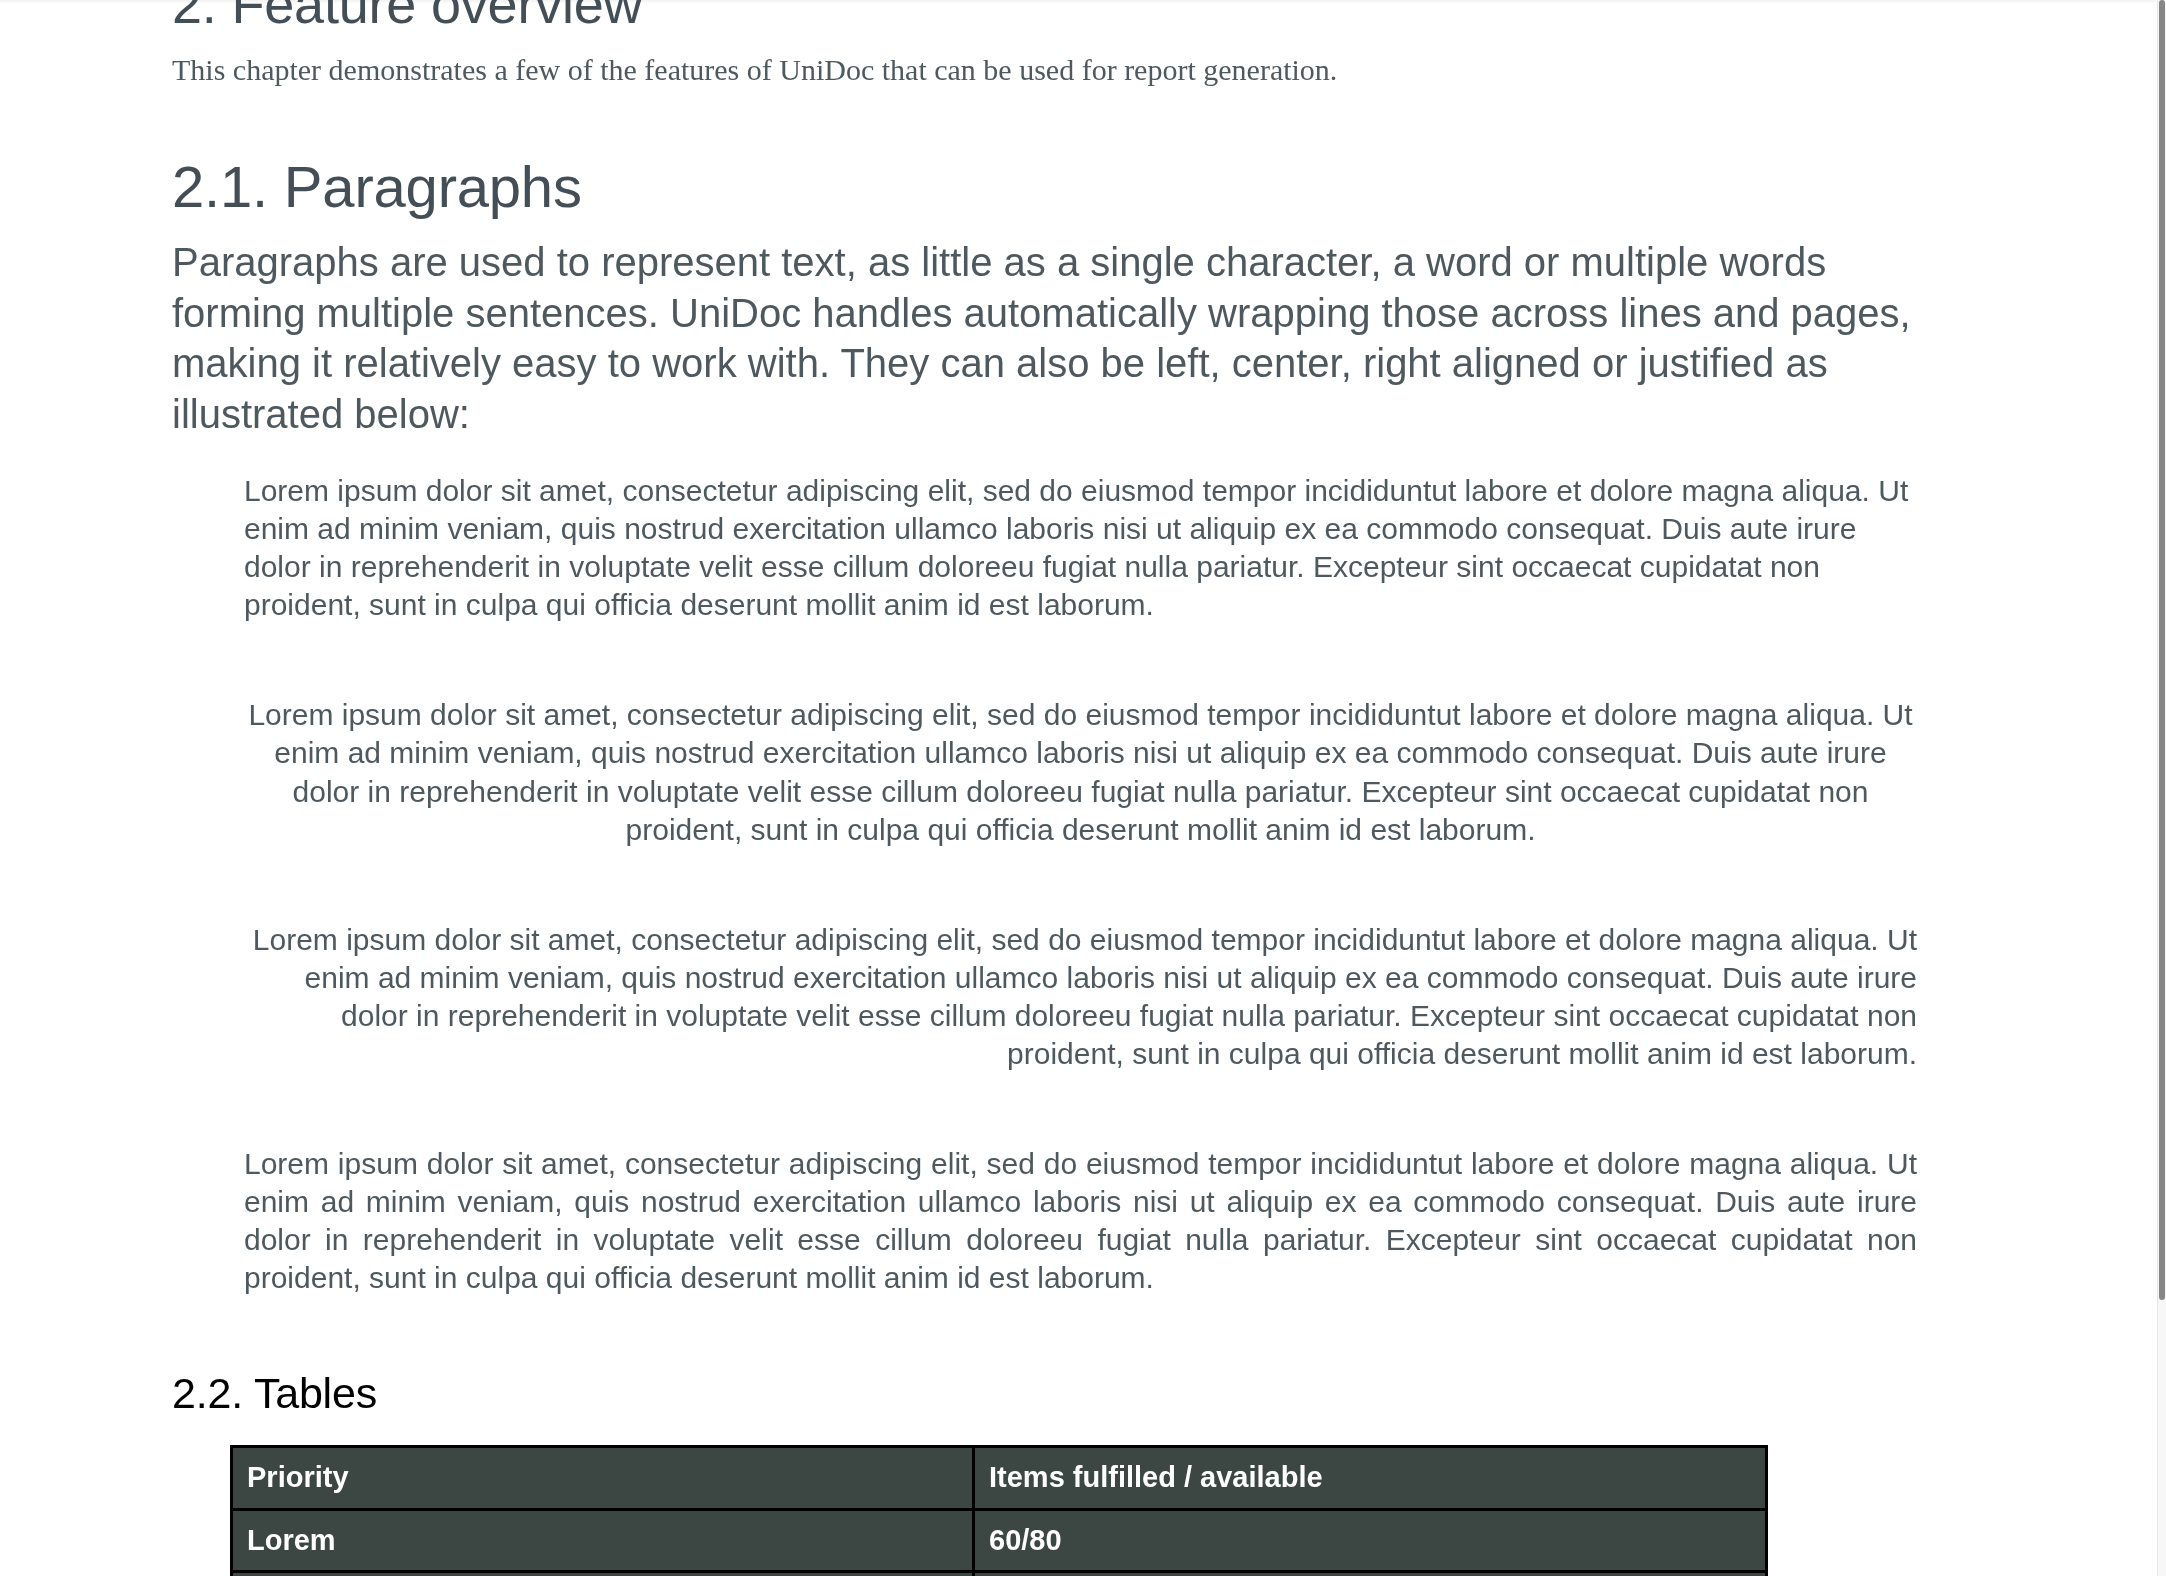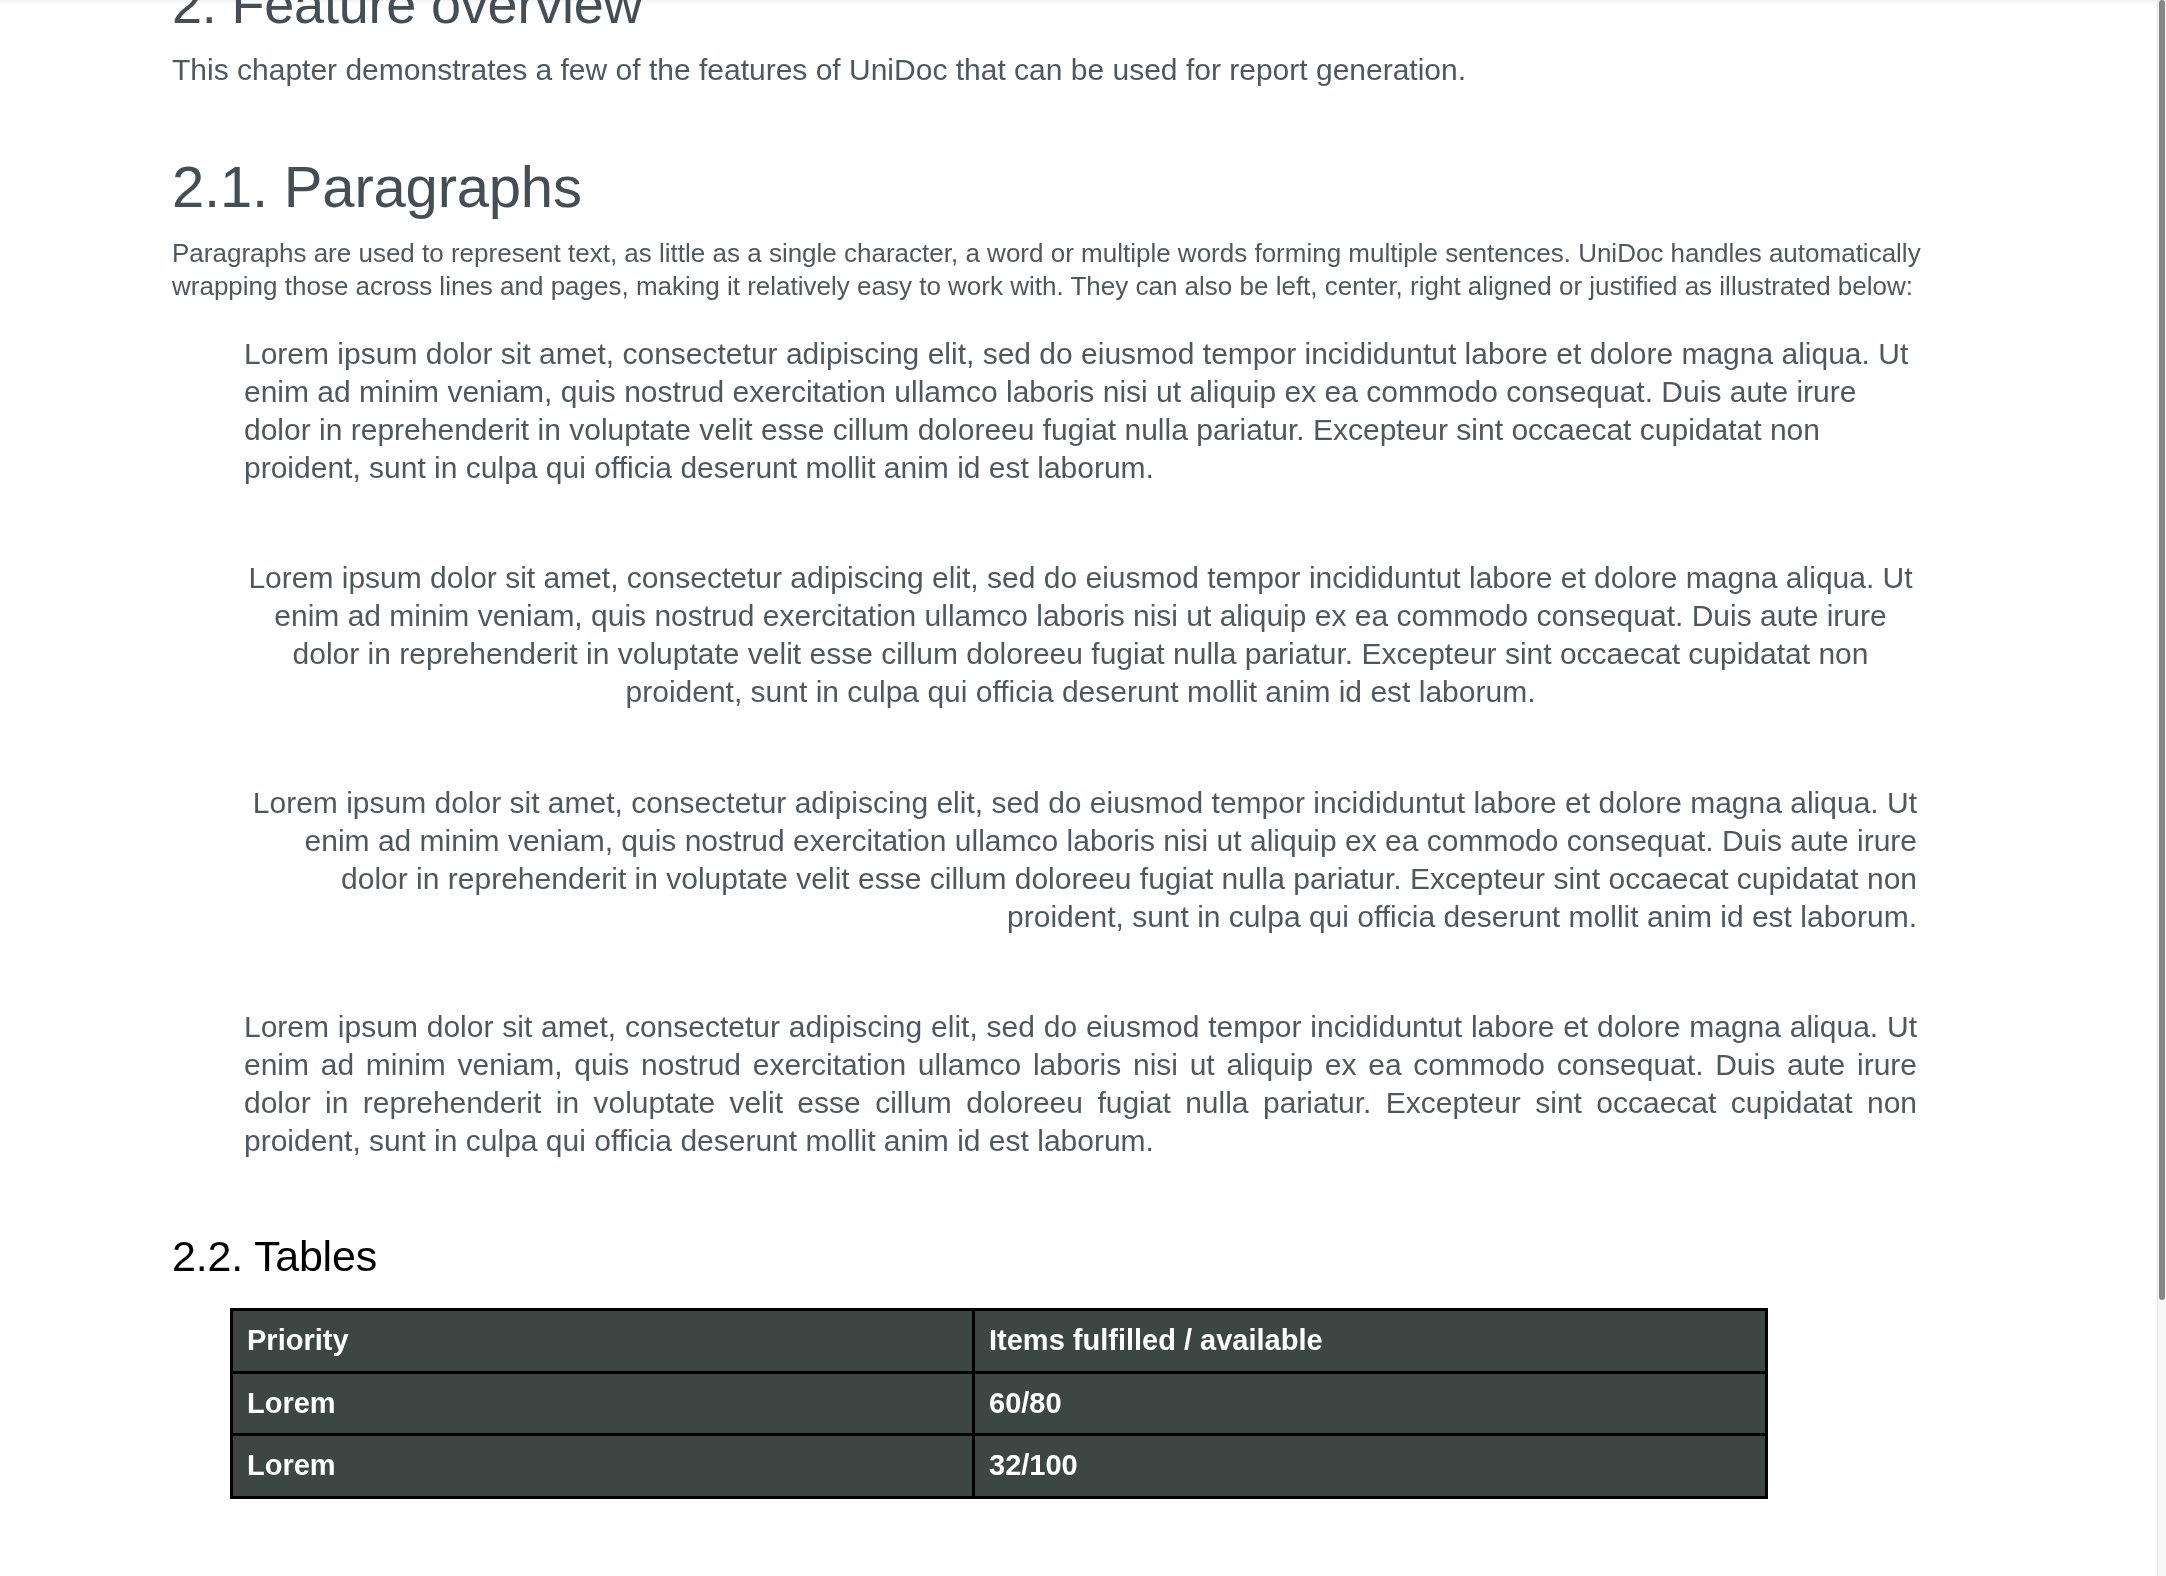--- a/index.html
+++ b/index.html
@@ -55,36 +55,37 @@
     letter-spacing: -0.2px;
     line-height: 1.12;
     margin: 0 0 16px 0;
   }
   .intro {
     font-size: 30px;
     font-weight: 400;
     color: #4e595f;
     line-height: 1.32;
     margin: 0 0 64px 0;
+    font-family: Liberation Serif, serif;
   }
   .h2 {
     font-size: 58px;
     font-weight: 400;
     color: #434e56;
     letter-spacing: -0.2px;
     line-height: 1.15;
     margin: 0 0 16px 0;
   }
   .h2.black {
     color: #000000;
     font-size: 43px;
   }
 
   .body-text {
-    font-size: 26px;
+    font-size: 40px;
     font-weight: 400;
     color: #4e595f;
     line-height: 1.27;
     margin: 0;
   }
 
   
   .demo-list {
     margin: 32px 0 0 0;
     padding: 0;

